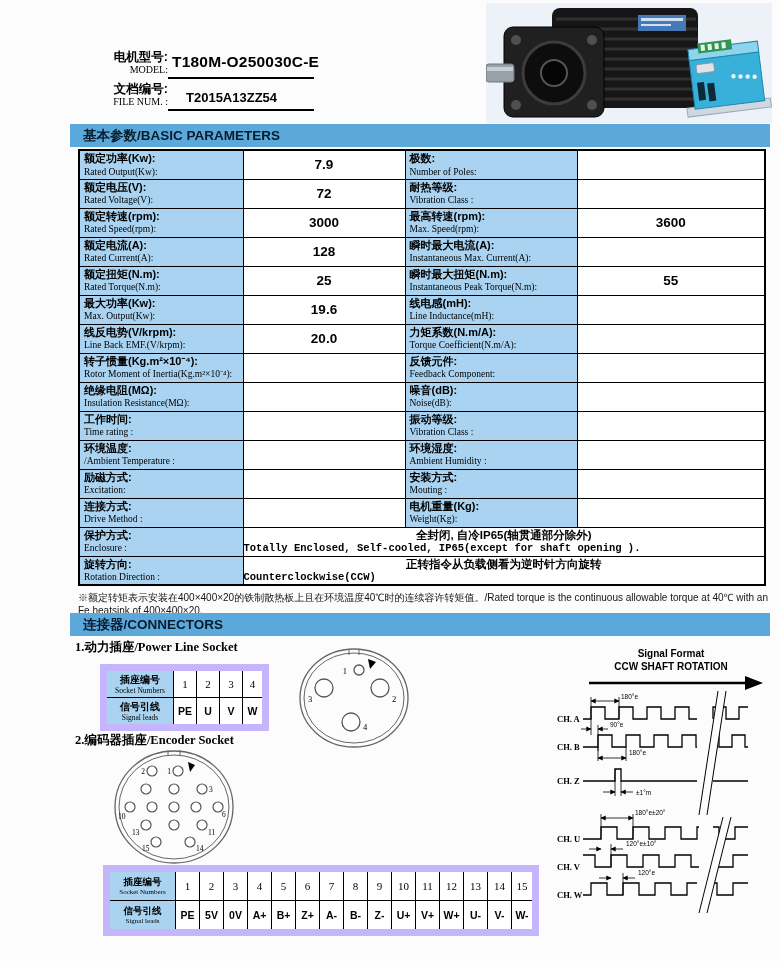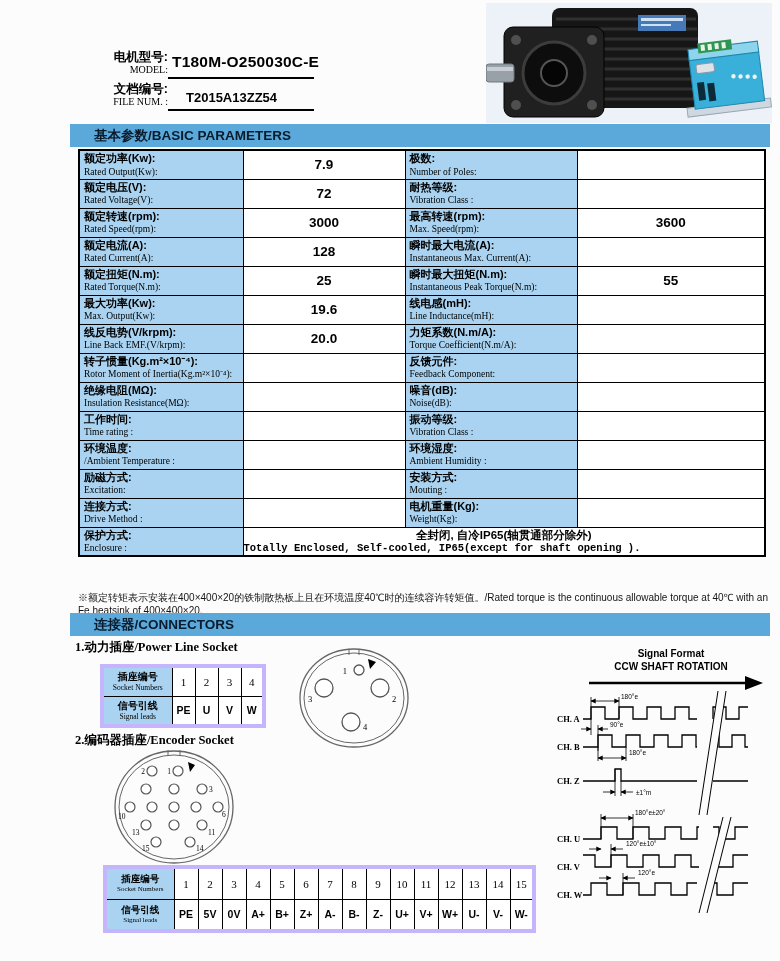--- a/index.html
+++ b/index.html
@@ -9,21 +9,21 @@
 
   
   .flabel-cn{font-size:12.5px;font-weight:700;text-align:right;width:64px;}
   .flabel-en{font-size:10px;font-family:"Liberation Serif",serif;text-align:right;width:64px;}
   .fval-model{font-size:15.5px;font-weight:700;letter-spacing:.2px;}
   .fval-file{font-size:13px;font-weight:700;}
   .underline{height:2px;background:#000;}
 
   
   .section-bar{position:absolute;left:70px;width:700px;height:23px;background:#5ba8db;}
-  .section-bar span{display:block;padding-left:24px;font-size:13.5px;font-weight:700;
+  .section-bar span{display:block;padding-left:13px;font-size:13.5px;font-weight:700;
                     line-height:23px;color:#0a1c2b;}
 
   
   table{border-collapse:collapse;table-layout:fixed;}
   .params{position:absolute;left:78px;top:149px;width:632px;border:2px solid #000;}
   .params td{border:1px solid #000;padding:0;vertical-align:middle;overflow:hidden;}
   .params tr{height:29px;}
   td.lbl{background:#a9d3f0;padding:1px 0 1px 4px;}
   .cn{font-size:11px;font-weight:700;line-height:13.5px;white-space:nowrap;}
   .en{font-size:9.5px;font-family:"Liberation Serif",serif;line-height:12px;white-space:nowrap;}
@@ -31,21 +31,21 @@
   .cnv{font-size:11.5px;font-weight:700;line-height:14px;text-align:center;}
   .env{font-size:10.5px;font-weight:700;font-family:"Liberation Mono",monospace;
        line-height:13px;text-align:left;white-space:nowrap;}
   .note{position:absolute;left:78px;top:590px;width:695px;font-size:10px;color:#151515;}
 
   
   .sub-heading{position:absolute;font-size:12.5px;font-weight:700;
                font-family:"Liberation Serif",serif;}
 
   
-  .pin-table{position:absolute;border:4px solid #c4b5fd;background:#fff;}
+  .pin-table{position:absolute;border:7px solid #c4b5fd;background:#fff;}
   .pin-table td{border:1px solid #000;text-align:center;vertical-align:middle;padding:0;}
   .pin-table td.lbl{background:#a9d3f0;}
   .pin-table .cn{font-size:10px;line-height:12px;}
   .pin-table .en{font-size:7.5px;line-height:9px;}
   .pin-table td.num{font-family:"Liberation Serif",serif;font-size:11px;font-weight:400;}
   .pin-table td.lead{font-size:10.5px;font-weight:700;}
   .power-table tr{height:30px;}
   .enc-table tr{height:32px;}
   .enc-table .cn{font-size:9.5px;}
   .enc-table .en{font-size:7px;}
@@ -287,20 +287,30 @@
       </tbody>
     <tbody>
       <tr>
         <td class="lbl">
           <div class="cn">保护方式:</div>
           <div class="en">Enclosure :</div>
         </td>
         <td class="val" colspan="3">
           <div class="cnv">全封闭, 自冷IP65(轴贯通部分除外)</div>
           <div class="env">Totally Enclosed, Self-cooled, IP65(except for shaft opening ).</div>
+        </td>
+      </tr>
+      <tr>
+        <td class="lbl">
+          <div class="cn">旋转方向:</div>
+          <div class="en">Rotation Direction :</div>
+        </td>
+        <td class="val" colspan="3">
+          <div class="cnv">正转指令从负载侧看为逆时针方向旋转</div>
+          <div class="env">Counterclockwise(CCW)</div>
         </td>
       </tr>
     </tbody>
   </table>
 
   <div class="note">※额定转矩表示安装在400×400×20的铁制散热板上且在环境温度40℃时的连续容许转矩值。/Rated torque is the continuous allowable torque at 40℃ with an Fe heatsink of 400×400×20.</div>
 
   <div class="section-bar" style="top:613px">
     <span>连接器/CONNECTORS</span>
   </div>

